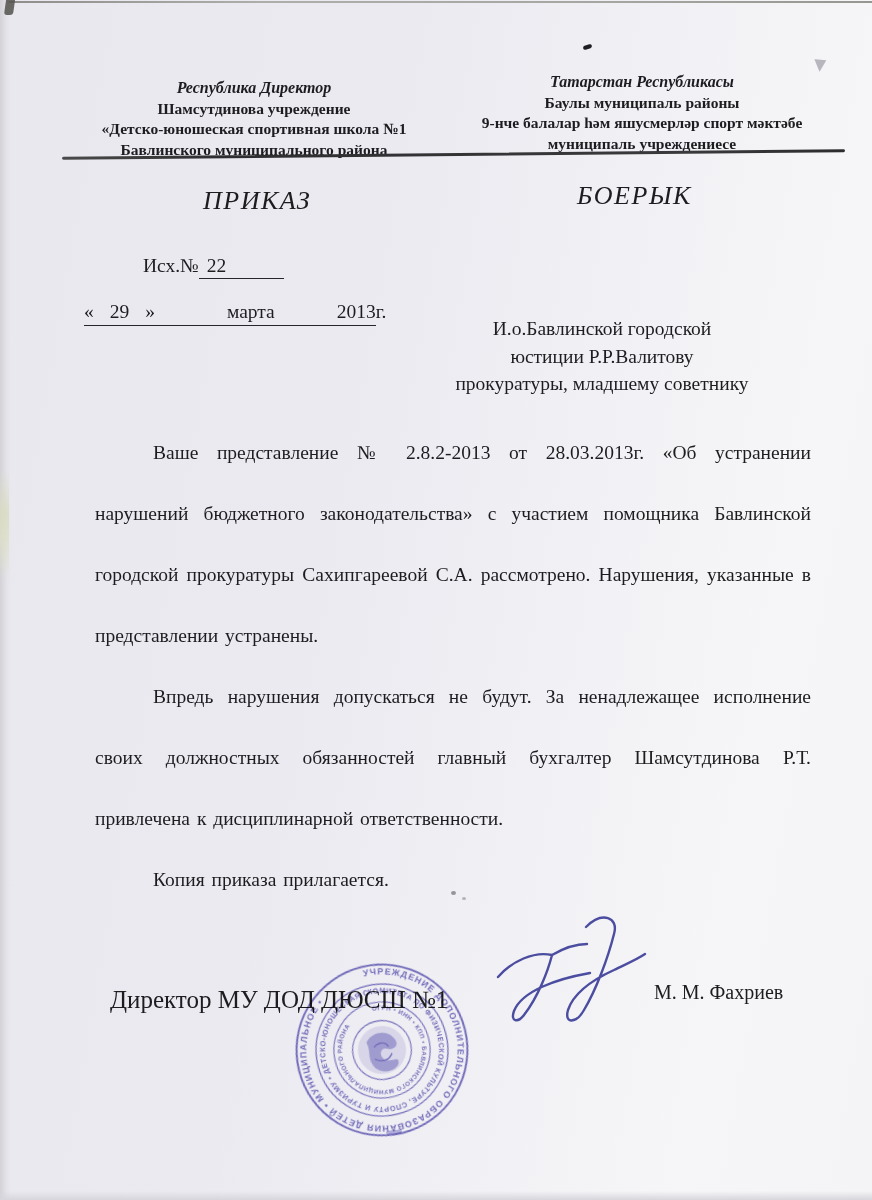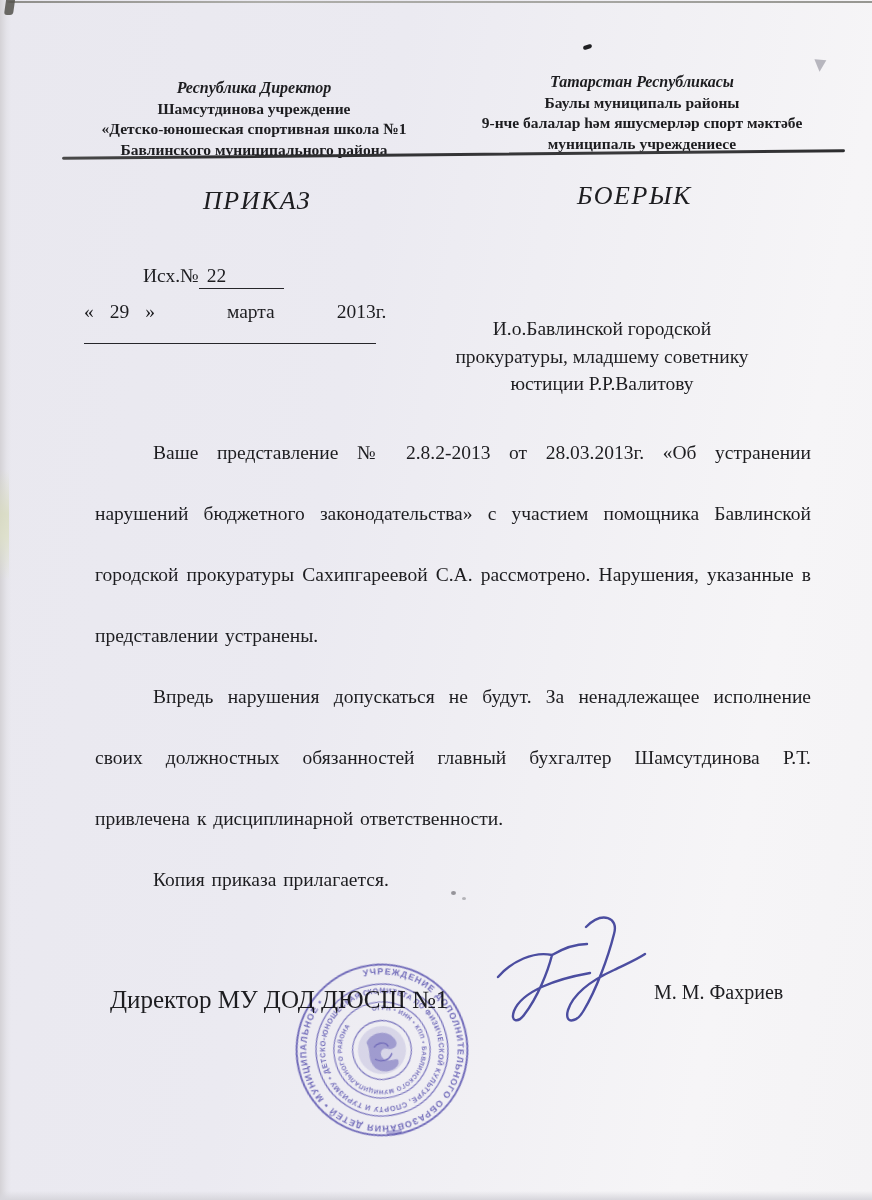--- a/index.html
+++ b/index.html
@@ -26,25 +26,25 @@
   .org{position:absolute;width:392px;text-align:center;font-weight:bold;font-size:15.5px;line-height:20.5px;}
   .org-left{left:58px;top:78px;}
   .org-right{left:446px;top:72px;}
   .org .l1{font-style:italic;font-size:16px;}
   .header-rule{position:absolute;left:62px;top:153px;width:783px;height:3px;background:linear-gradient(90deg,#4a4a4a,#2e2e30 20%,#3a3a3c 80%,#2c2c2e);transform:rotate(-0.55deg);border-radius:2px;}
 
   .doc-title{position:absolute;font-weight:normal;font-style:italic;font-size:26px;letter-spacing:1.5px;}
   .title-ru{left:203px;top:186px;}
   .title-tat{left:577px;top:181px;}
 
-  .ref-line{position:absolute;left:143px;top:265px;font-size:19.5px;}
+  .ref-line{position:absolute;left:143px;top:255px;font-size:19.5px;}
   .ref-num{display:inline-block;border-bottom:1.6px solid #26262a;padding:0 58px 1px 8px;}
 
   .date-line{position:absolute;left:84px;top:301px;font-size:19.5px;}
-  .date-underlined{display:inline-block;border-bottom:1.6px solid #26262a;padding-bottom:20px;}
+  .date-underlined{display:inline-block;border-bottom:1.6px solid #26262a;padding-bottom:2px;}
   .date-underlined .day{margin:0 16px;}
   .date-underlined .month{margin-left:72px;}
   .date-underlined .year{margin-left:62px;}
 
   .addressee{position:absolute;left:396px;top:315px;width:412px;text-align:center;font-size:19.5px;line-height:27.5px;}
 
   .body-text{position:absolute;left:95px;top:422px;width:716px;font-size:19.5px;line-height:61px;text-align:justify;word-spacing:2px;}
   .body-text p{margin:0;text-indent:58px;}
   .body-text p.no-justify{text-align:left;}
 
@@ -89,22 +89,22 @@
   <span>Исх.№</span><span class="ref-num">22</span>
 </div>
 
 <div class="date-line">
   <span class="date-underlined">
     <span>«</span><span class="day">29</span><span>»</span><span class="month">марта</span><span class="year">2013</span></span><span>г.</span>
 </div>
 
 <div class="addressee">
   <div>И.о.Бавлинской городской</div>
+  <div>юстиции  Р.Р.Валитову</div>
   <div>прокуратуры, младшему советнику</div>
-  <div>юстиции  Р.Р.Валитову</div>
 </div>
 
 <div class="body-text">
   <p>Ваше представление № 2.8.2-2013 от 28.03.2013г. «Об устранении нарушений бюджетного законодательства» с участием помощника Бавлинской городской прокуратуры Сахипгареевой С.А. рассмотрено. Нарушения, указанные в представлении устранены.</p>
   <p>Впредь нарушения допускаться не будут. За ненадлежащее исполнение своих должностных обязанностей главный бухгалтер Шамсутдинова Р.Т. привлечена к дисциплинарной ответственности.</p>
   <p class="no-justify">Копия приказа прилагается.</p>
 </div>
 
 <div class="sign-row-position">Директор МУ ДОД ДЮСШ №1</div>
 <div class="sign-row-name">М. М. Фахриев</div>

